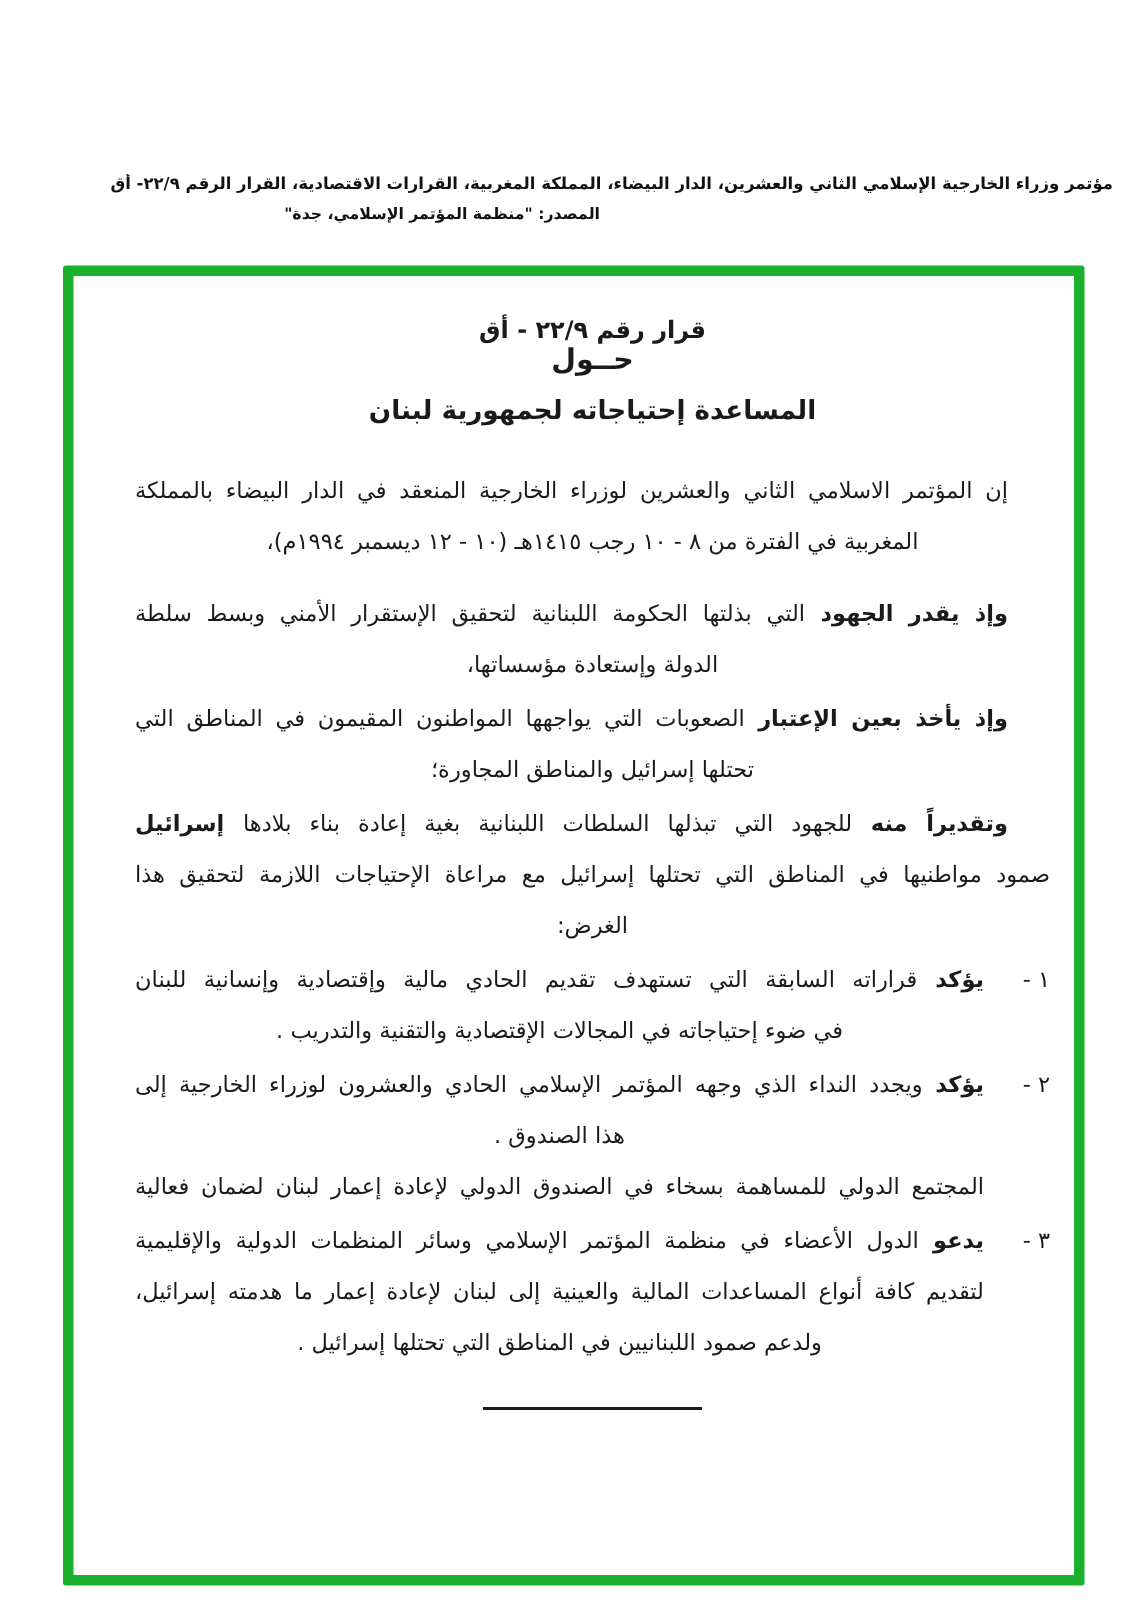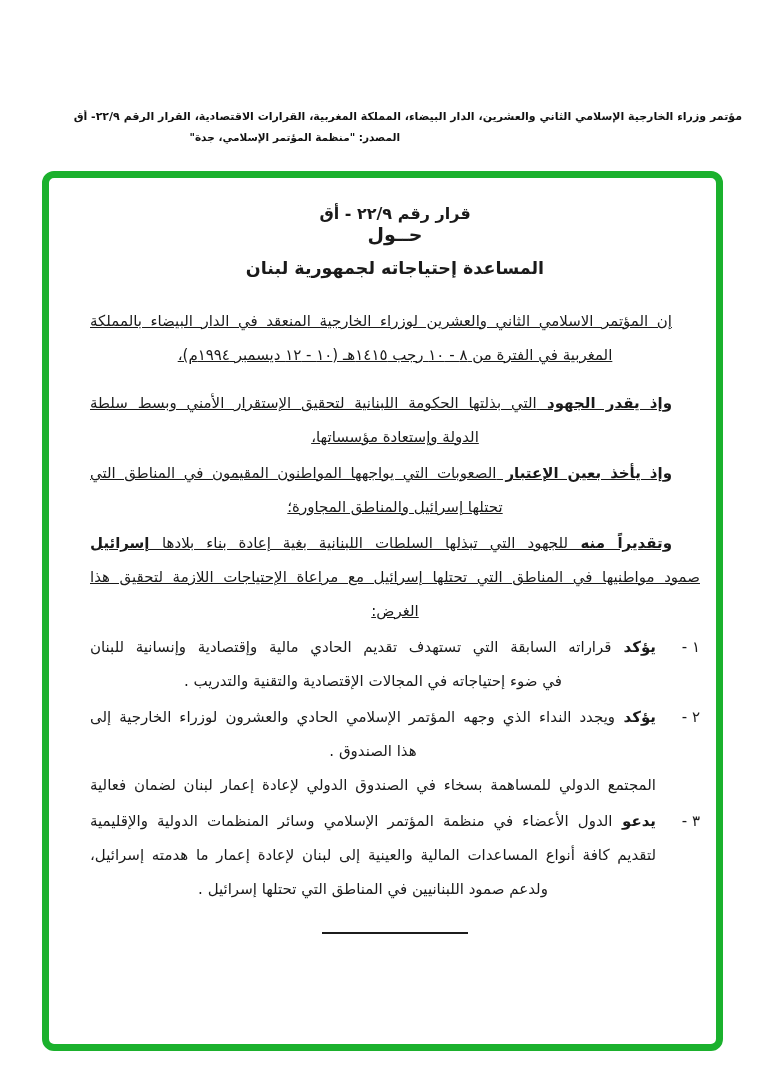--- a/index.html
+++ b/index.html
@@ -6,55 +6,55 @@
   html, body { width: 758px; height: 1078px; }
   body {
     background: #ffffff;
     font-family: "DejaVu Sans", sans-serif;
     color: #1a1a1a;
     overflow: hidden;
   }
   .page { width: 758px; height: 1078px; position: relative; background: #fff; }
 
   
-  .page-header { padding-top: 74px; margin-top: 36px; }
+  .page-header { padding-top: 116px; }
   .h1line {
     direction: rtl; text-align: right;
     padding: 0 16px;
     font-size: 11px; font-weight: 700;
     white-space: nowrap; overflow: hidden;
     color: #111;
   }
   .h2line {
     direction: rtl; text-align: right;
     margin-top: 8px; margin-right: 358px;
     font-size: 10.5px; font-weight: 700;
     white-space: nowrap;
     color: #111;
   }
 
   
   .frame {
     margin: 28px 0 0 42px;
     width: 681px; height: 880px;
     border: 7px solid #1bb12d;
-    border-radius: 12px;
+    border-radius: 2px;
     padding: 20px 16px 0 41px;
     background: #fff;
   }
 
   
   .doc-title { direction: rtl; text-align: center; font-weight: 700; padding-top: 6px; }
   .t1 { font-size: 16px; line-height: 20px; }
   .t2 { font-size: 19px; line-height: 20px; margin-top: 0; }
   .t3 { font-size: 17.5px; line-height: 24px; margin-top: 12px; }
 
   
   .doc-body { direction: rtl; font-size: 15px; line-height: 34px; margin-top: 24px; }
-  .para { margin-bottom: 2px; text-decoration: underline; }
+  .para { margin-bottom: 2px; }
   .para.gap { margin-bottom: 14px; }
   .line { display: block; }
   .fill { text-align: justify; text-align-last: justify; }
   .cen  { text-align: center; text-align-last: center; }
   .ind  { text-indent: 28px; }
   b { font-weight: 700; margin-top: 24px; }
 
   
   .item { display: flex; direction: rtl; margin-bottom: 2px; }
   .inum { flex: none; width: 44px; }

